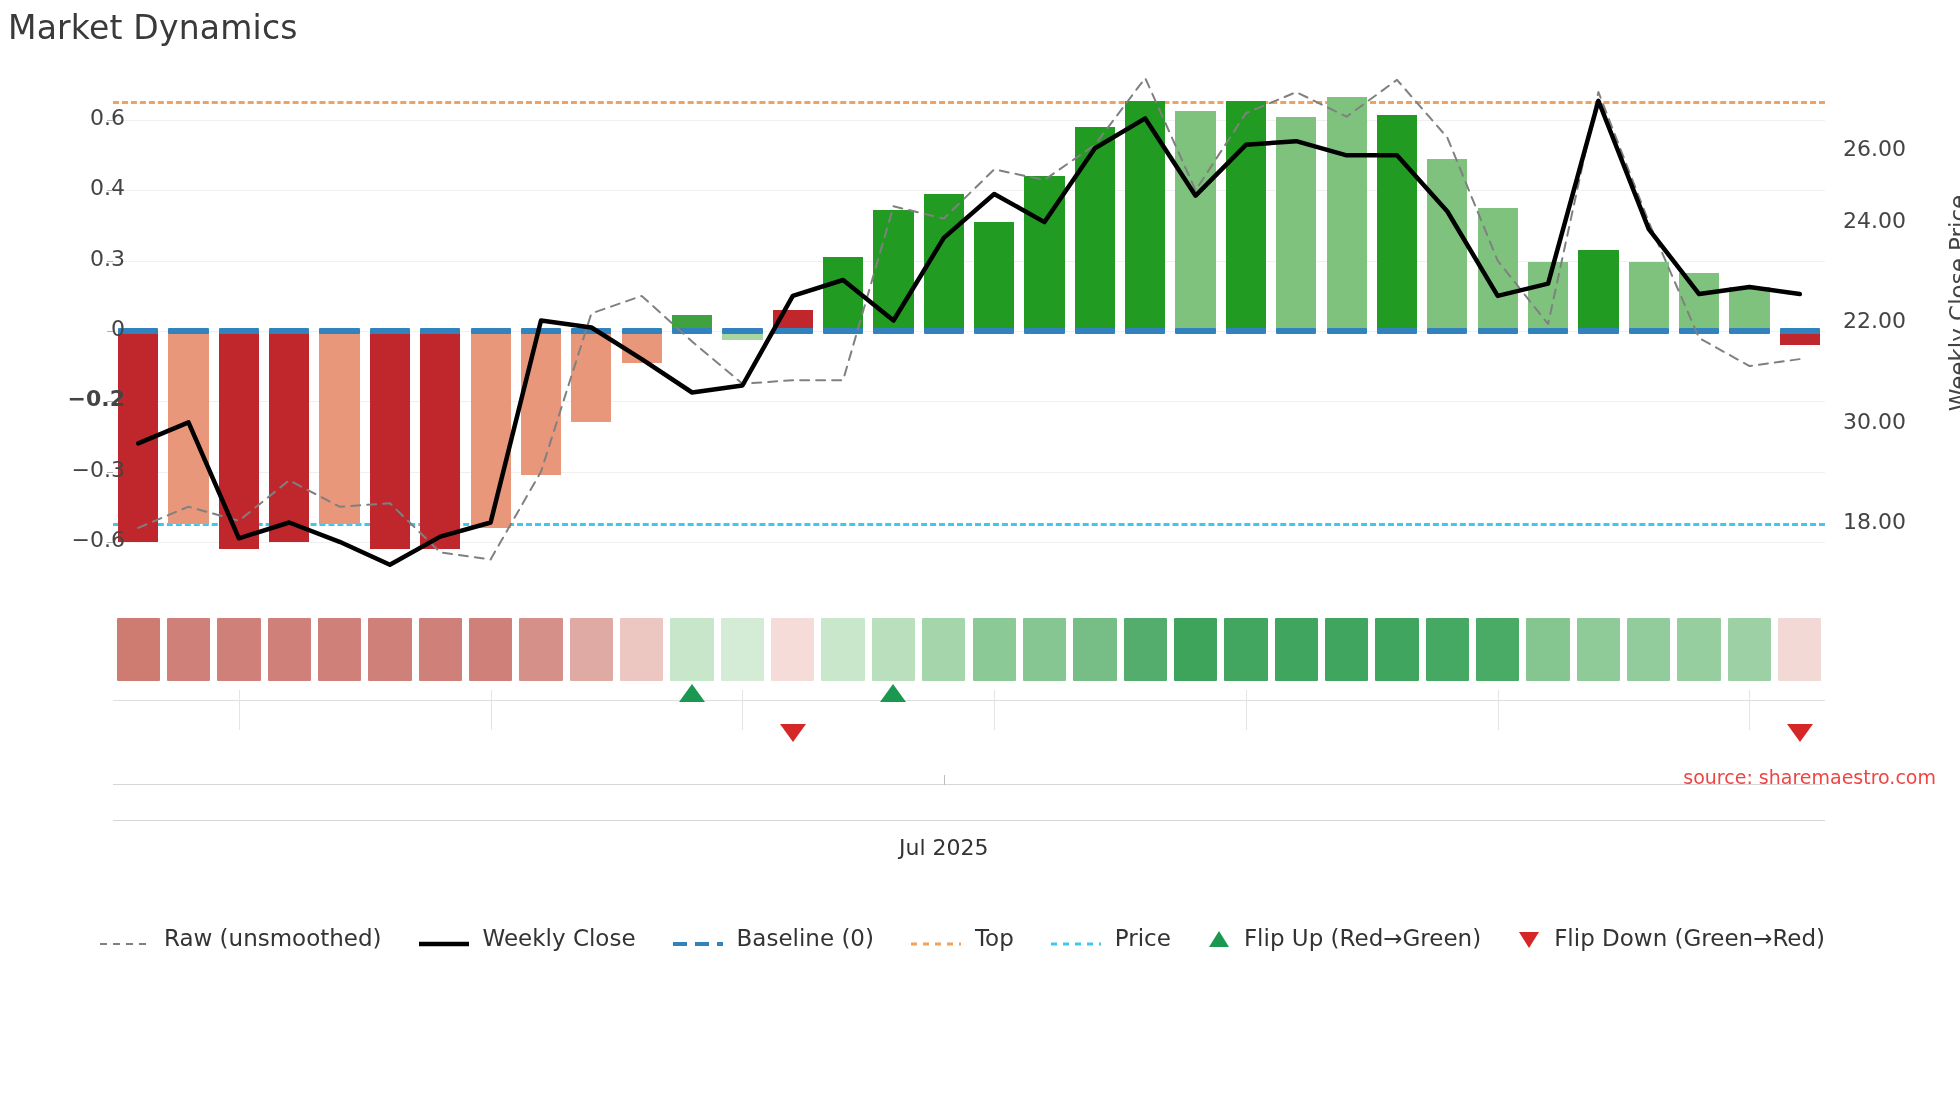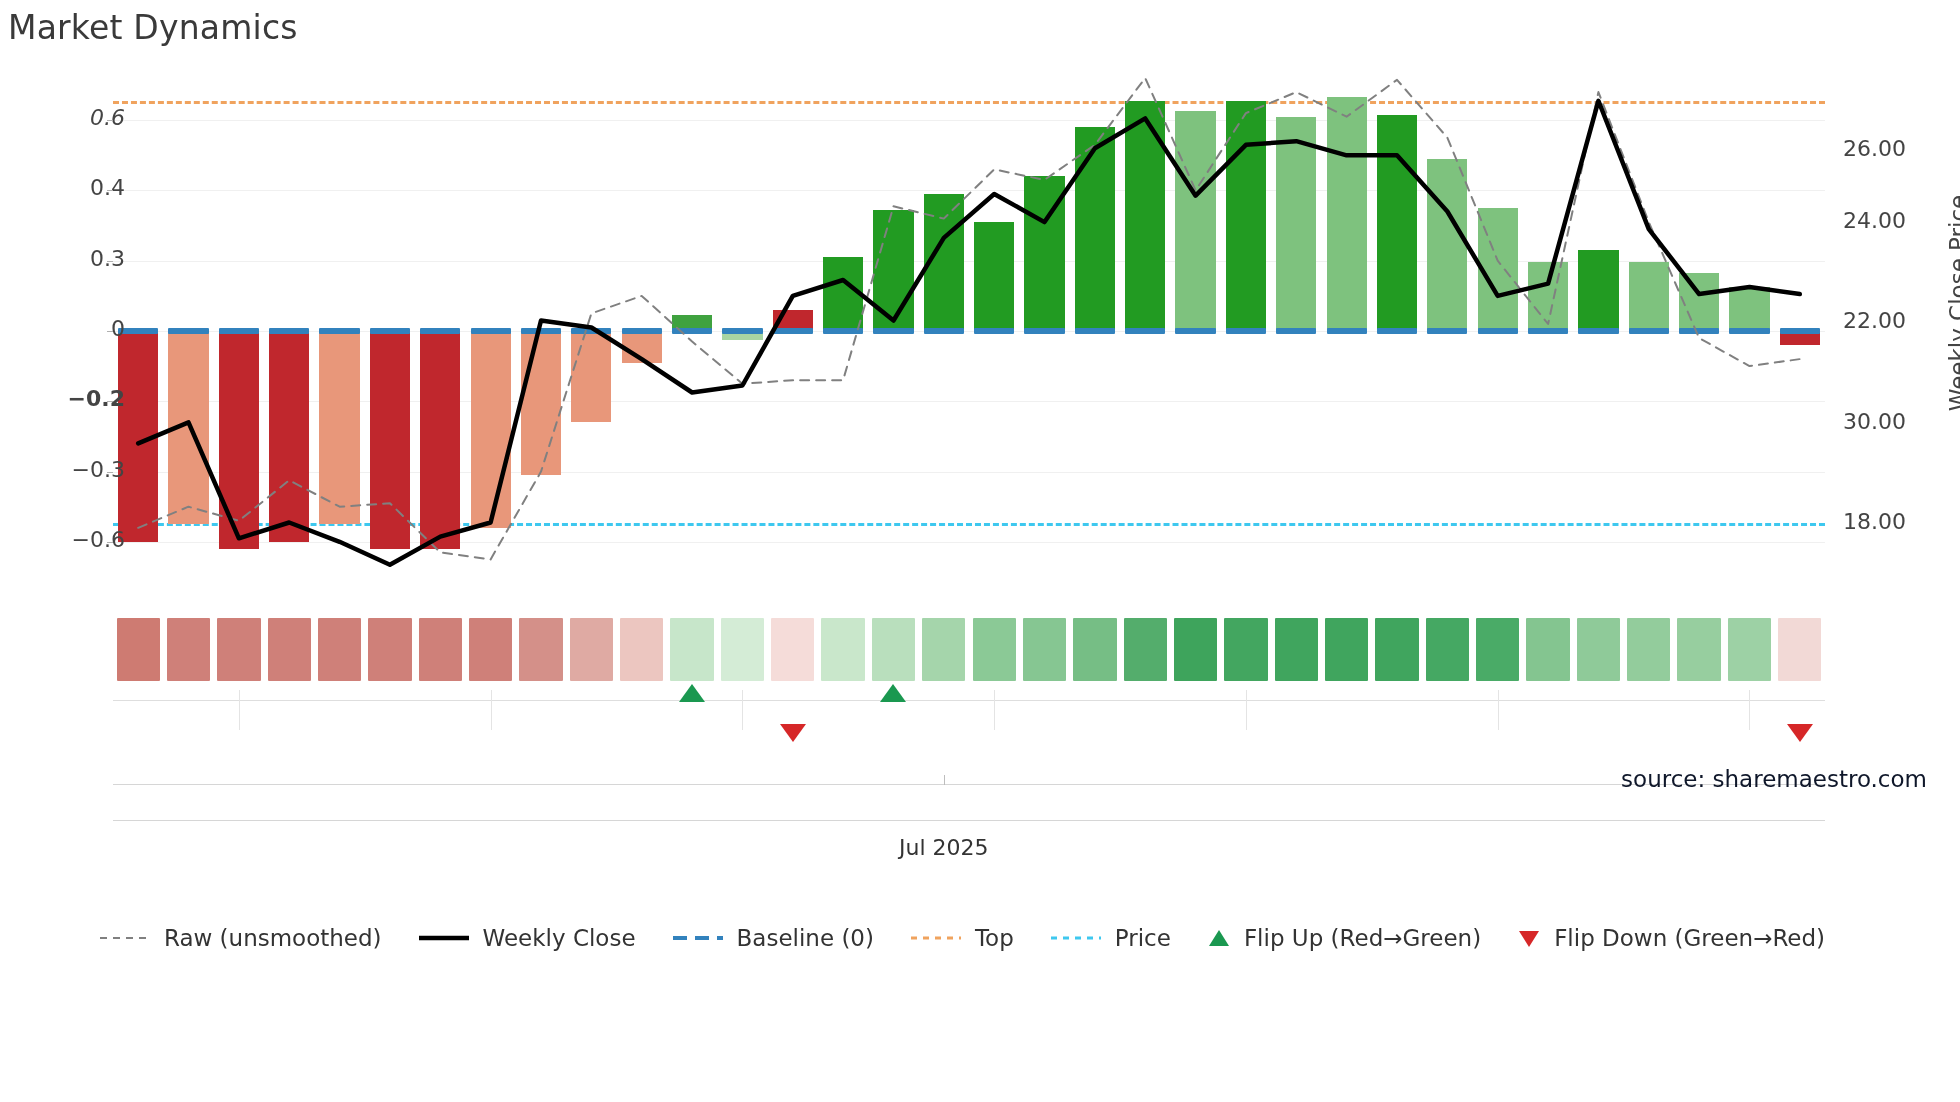--- a/index.html
+++ b/index.html
@@ -31,26 +31,26 @@
 
   .strip{position:absolute;}
   .cell{position:absolute;top:0;height:63px;border-radius:1px;}
 
   .markerrow{position:absolute;left:113px;top:700px;width:1712px;height:1px;background:#dedede;}
   .vtick{position:absolute;width:1px;background:#e4e4e4;}
   .tri-up{position:absolute;width:0;height:0;border-left:13px solid transparent;border-right:13px solid transparent;border-bottom:18px solid #1a9850;}
   .tri-dn{position:absolute;width:0;height:0;border-left:13px solid transparent;border-right:13px solid transparent;border-top:18px solid #d62728;}
 
   .baseline-rule{position:absolute;left:113px;width:1712px;height:1px;background:#d6d6d6;}
-  .source{position:absolute;right:33px;top:766px;font-size:23px;color:#0f172a;}
+  .source{position:absolute;right:24px;top:766px;font-size:19px;color:#ef4444;}
   .xlabel{position:absolute;top:835px;font-size:22px;color:#333;transform:translateX(-50%);white-space:nowrap;}
   .xtick{position:absolute;width:1px;height:10px;background:#bdbdbd;}
 
   .legend{position:absolute;left:0;top:925px;width:1960px;display:flex;justify-content:center;align-items:center;gap:0px;}
-  .legitem{display:flex;align-items:center;gap:13px;margin-right:36px;}
+  .legitem{display:flex;align-items:flex-end;gap:13px;margin-right:36px;}
   .legitem .lbl{font-size:23px;color:#333;white-space:nowrap;}
   .gl{display:block;}
 </style>
 </head>
 <body>
 
 <div id="stage">
 
   <div class="title">Market Dynamics</div>
 
@@ -138,21 +138,21 @@
       <div class="zerocap" style="left: 1616.33px; width: 40.2824px; top: 250px; background: rgb(50, 130, 189);"></div>
       <div class="bar" style="left: 1666.68px; width: 40.2824px; top: 253px; height: 14.0556px; background: rgb(192, 39, 45);"></div>
       <div class="zerocap" style="left: 1666.68px; width: 40.2824px; top: 250px; background: rgb(50, 130, 189);"></div>
       <svg class="overlay" width="1712" height="506">
         <polyline points="25.2,449.8 75.5,428.7 125.9,442.8 176.2,402.3 226.6,428.7 276.9,425.2 327.3,474.4 377.6,481.4 428.0,393.6 478.4,235.4 528.7,217.9 579.1,263.5 629.4,305.7 679.8,302.2 730.1,302.2 780.5,128.3 830.8,140.6 881.2,91.4 931.5,101.9 981.9,66.8 1032.2,0.0 1082.6,112.4 1132.9,35.1 1183.3,14.1 1233.6,38.7 1284.0,1.8 1334.4,59.7 1384.7,182.7 1435.1,246.0 1485.4,14.1 1535.8,144.1 1586.1,260.0 1636.5,288.1 1686.8,281.1" fill="none" stroke="#808080" stroke-width="2" stroke-linejoin="round" stroke-linecap="round" stroke-dasharray="9,7"></polyline>
         <polyline points="25.2,365.4 75.5,344.4 125.9,460.3 176.2,444.5 226.6,463.8 276.9,486.7 327.3,458.6 377.6,444.5 428.0,242.5 478.4,249.5 528.7,281.1 579.1,314.5 629.4,307.5 679.8,217.9 730.1,202.0 780.5,242.5 830.8,159.9 881.2,116.0 931.5,144.1 981.9,70.3 1032.2,40.4 1082.6,117.7 1132.9,66.8 1183.3,63.2 1233.6,77.3 1284.0,77.3 1334.4,133.5 1384.7,217.9 1435.1,205.6 1485.4,22.8 1535.8,151.1 1586.1,216.1 1636.5,209.1 1686.8,216.1" fill="none" stroke="#000000" stroke-width="4.5" stroke-linejoin="round" stroke-linecap="round"></polyline>
       </svg>
     </div>
 
   <div id="ytl">
-      <div class="ytick-l" style="top: 105.167px; font-style: italic;">0.6</div>
+      <div class="ytick-l" style="top: 105.167px;">0.6</div>
       <div class="ticklet" style="left: 107px; top: 120.167px;"></div>
       <div class="ytick-l" style="top: 175.444px;">0.4</div>
       <div class="ticklet" style="left: 107px; top: 190.444px;"></div>
       <div class="ytick-l" style="top: 245.722px;">0.3</div>
       <div class="ticklet" style="left: 107px; top: 260.722px;"></div>
       <div class="ytick-l" style="top: 316px;">0</div>
       <div class="ticklet" style="left: 107px; top: 331px;"></div>
       <div class="ytick-l" style="top: 386.278px; font-weight: bold;">−0.2</div>
       <div class="ticklet" style="left: 107px; top: 401.278px;"></div>
       <div class="ytick-l" style="top: 456.556px;">−0.3</div>

